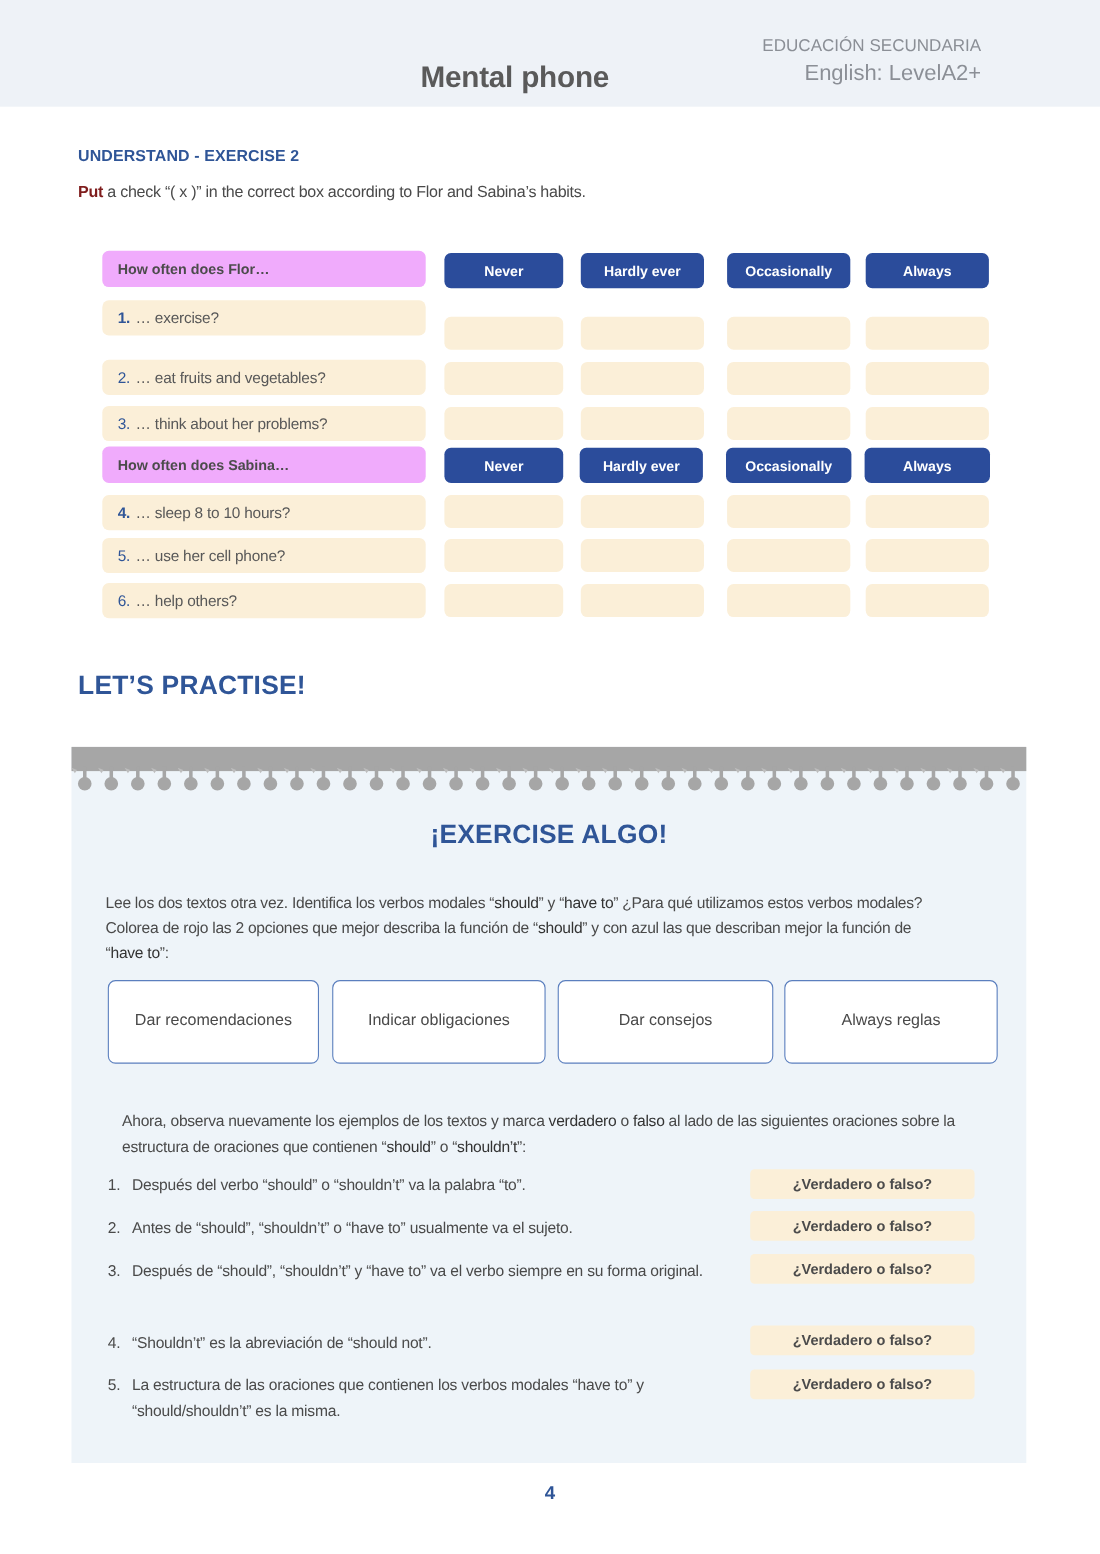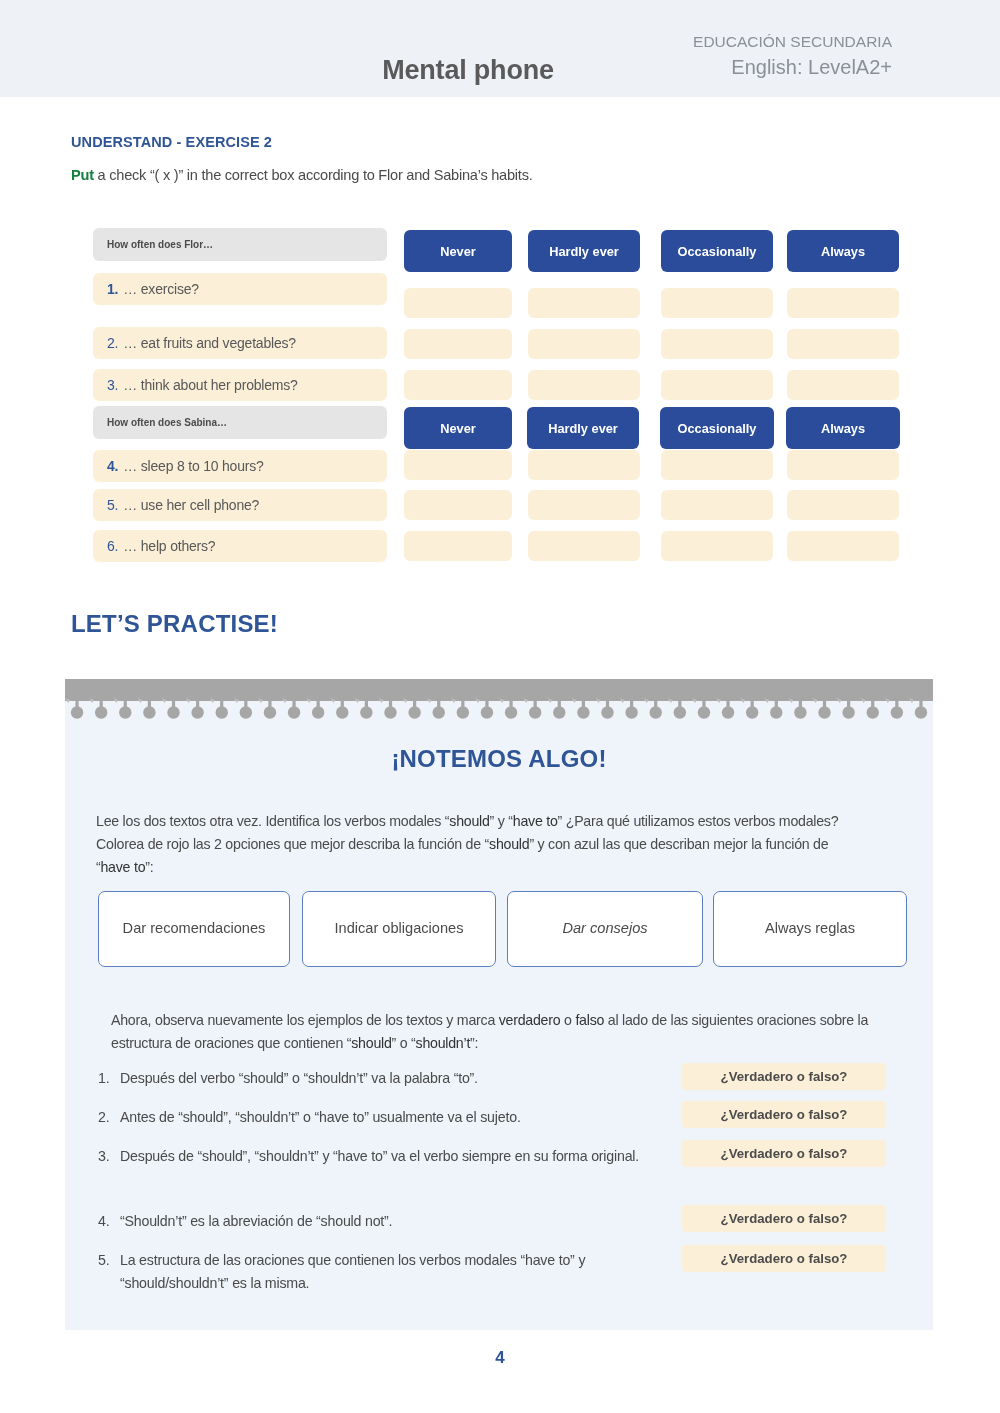--- a/index.html
+++ b/index.html
@@ -56,36 +56,36 @@
     color: #2f5597;
     letter-spacing: 0.1px;
   }
   .ex-instr {
     position: absolute;
     left: 71px; top: 167px;
     font-size: 14.6px;
     color: #4a4a4a;
     letter-spacing: -0.25px;
   }
-  .ex-instr b { color: #15803d; font-weight: bold; }
+  .ex-instr b { color: #7f1d1d; font-weight: bold; }
 
   
   .tbl { position: absolute; left: 0; top: 0; width: 1000px; }
 
   .qhead {
     position: absolute;
     left: 93px;
     width: 294px;
     height: 33px;
-    background: #e5e5e5;
+    background: #f0abfc;
     border-radius: 6px;
     display: flex;
     align-items: center;
     padding-left: 14px;
-    font-size: 10px;
+    font-size: 13px;
     font-weight: bold;
     color: #4b4b4b;
   }
   .qrow {
     position: absolute;
     left: 93px;
     width: 294px;
     height: 32px;
     background: #FBEFD8;
     border-radius: 6px;
@@ -94,21 +94,21 @@
     padding-left: 14px;
     font-size: 14px;
     color: #585858;
     letter-spacing: -0.2px;
   }
   .qrow .num { color: #2f5597; font-weight: bold; margin-right: 5px; }
   .qrow.plain .num { font-weight: normal; }
 
   .colhead {
     position: absolute;
-    height: 42px;
+    height: 32px;
     background: #2B4C9B;
     border-radius: 6px;
     display: flex;
     align-items: center;
     justify-content: center;
     color: #ffffff;
     font-size: 12.8px;
     font-weight: bold;
   }
   .cell {
@@ -433,27 +433,27 @@
           <path d="M800.7222222222222 3 l-5 -2 l3 5 z" fill="#bdbdbd"></path>
           <rect x="830.2333333333332" y="0" width="3.2" height="11"></rect>
           <circle cx="831.8333333333333" cy="15.5" r="6.2"></circle>
           <path d="M824.8333333333333 3 l-5 -2 l3 5 z" fill="#bdbdbd"></path>
           <rect x="854.3444444444444" y="0" width="3.2" height="11"></rect>
           <circle cx="855.9444444444445" cy="15.5" r="6.2"></circle>
           <path d="M848.9444444444445 3 l-5 -2 l3 5 z" fill="#bdbdbd"></path>
         </g>
     </svg>
 
-    <div class="panel-title">¡NOTEMOS ALGO!</div>
+    <div class="panel-title">¡EXERCISE ALGO!</div>
 
     <div class="para p1">Lee los dos textos otra vez. Identifica los verbos modales “<b>should</b>” y “<b>have to</b>” ¿Para qué utilizamos estos verbos modales? Colorea de rojo las 2 opciones que mejor describa la función de “<b>should</b>” y con azul las que describan mejor la función de “<b>have to</b>”:</div>
 
     <div class="optbox" style="left:33px;top:212px;width:192px;">Dar recomendaciones</div>
     <div class="optbox" style="left:237px;top:212px;width:194px;">Indicar obligaciones</div>
-    <div class="optbox" style="left:442px;top:212px;width:196px;font-style:italic;">Dar consejos</div>
+    <div class="optbox" style="left:442px;top:212px;width:196px;">Dar consejos</div>
     <div class="optbox" style="left:648px;top:212px;width:194px;">Always reglas</div>
 
     <div class="para p2">Ahora, observa nuevamente los ejemplos de los textos y marca <b>verdadero</b> o <b>falso</b> al lado de las siguientes oraciones sobre la estructura de oraciones que contienen “<b>should</b>” o “<b>shouldn’t</b>”:</div>
 
     <div class="stmt" style="top:388px;">
         <span class="snum">1.</span>
         <span class="stxt">Después del verbo “should” o “shouldn’t” va la palabra “to”.</span>
       </div>
     <div class="vfbox" style="top:384px;">¿Verdadero o  falso?</div>
 

